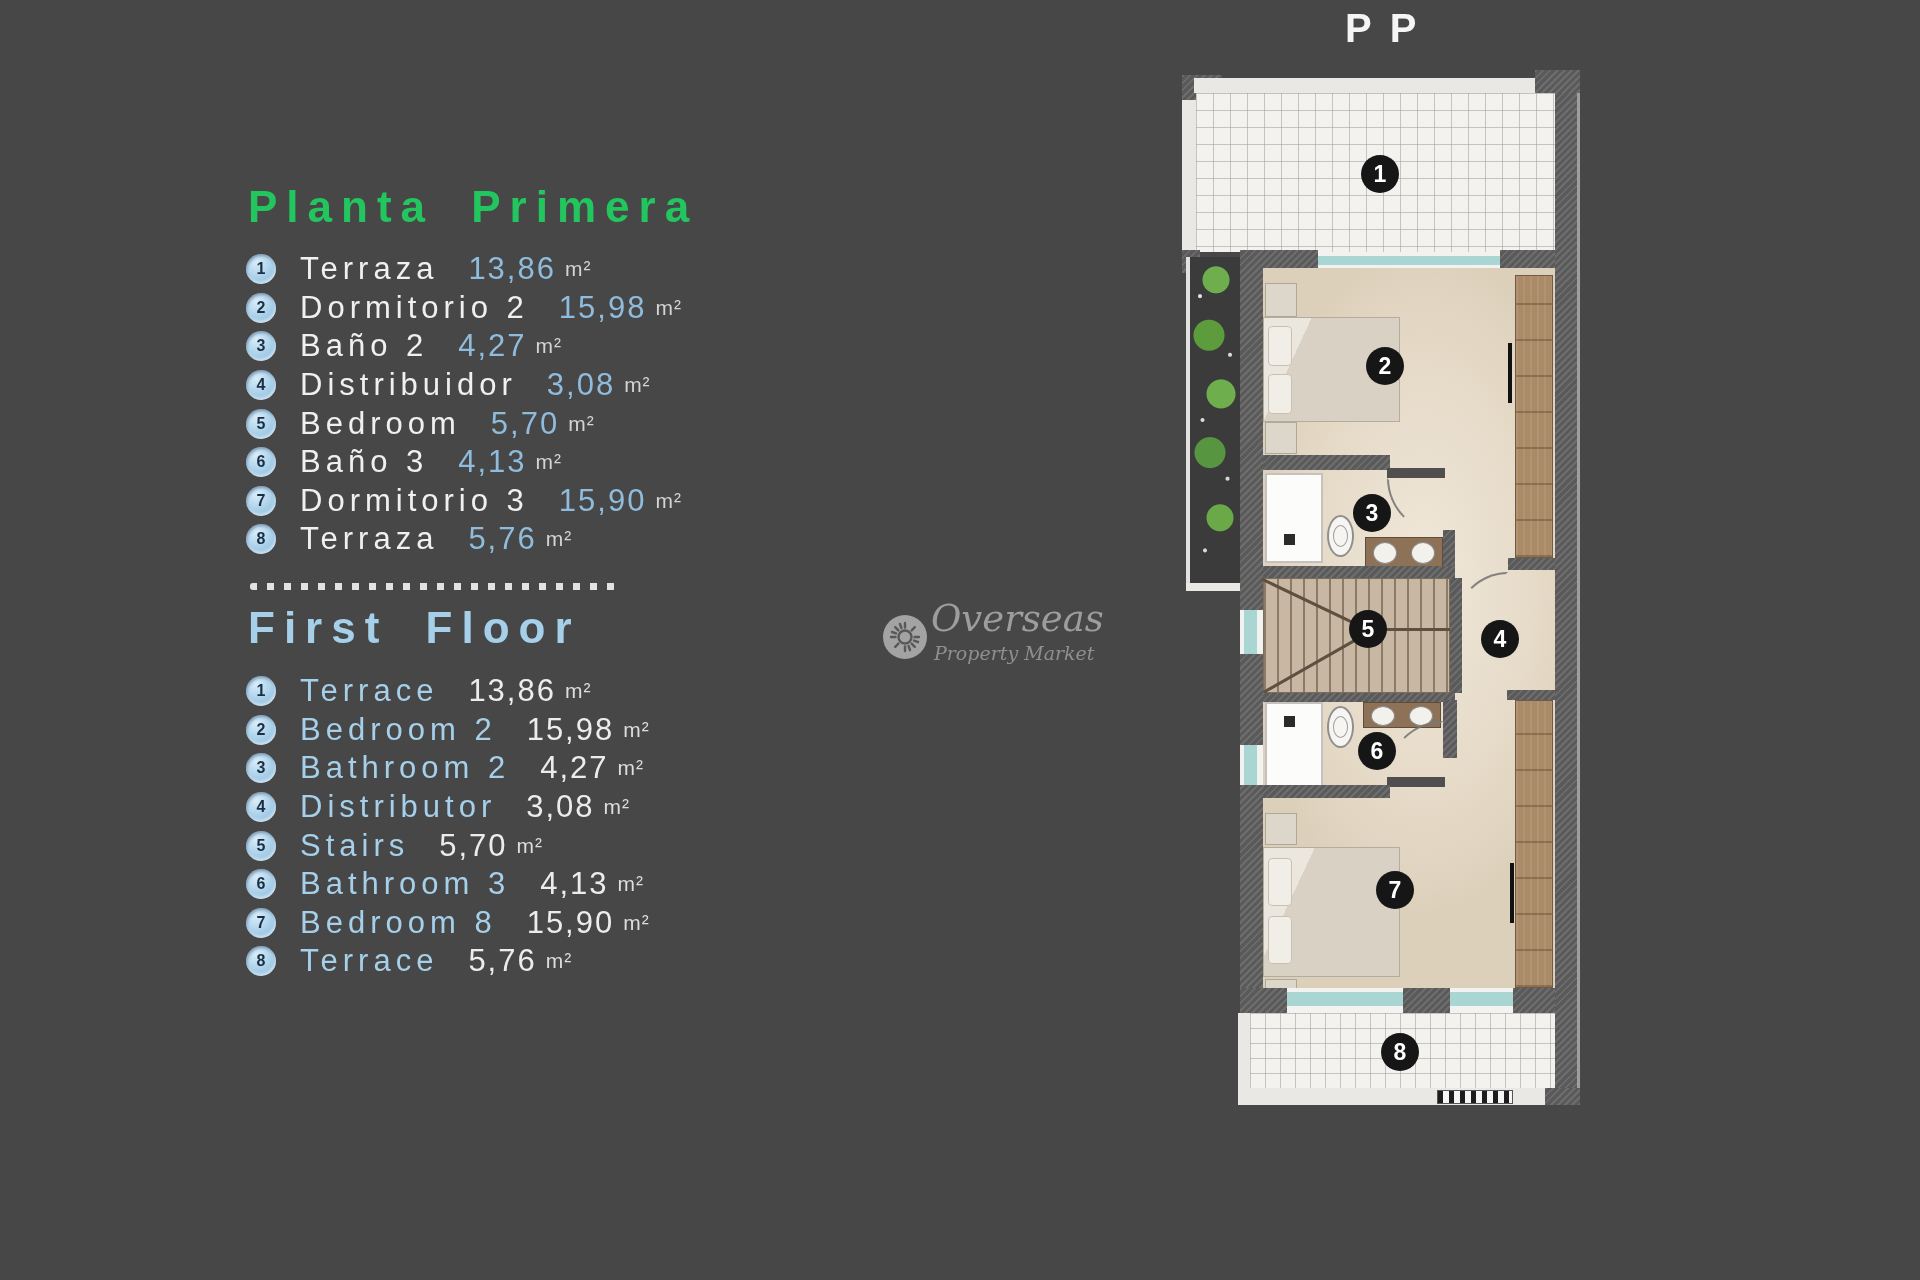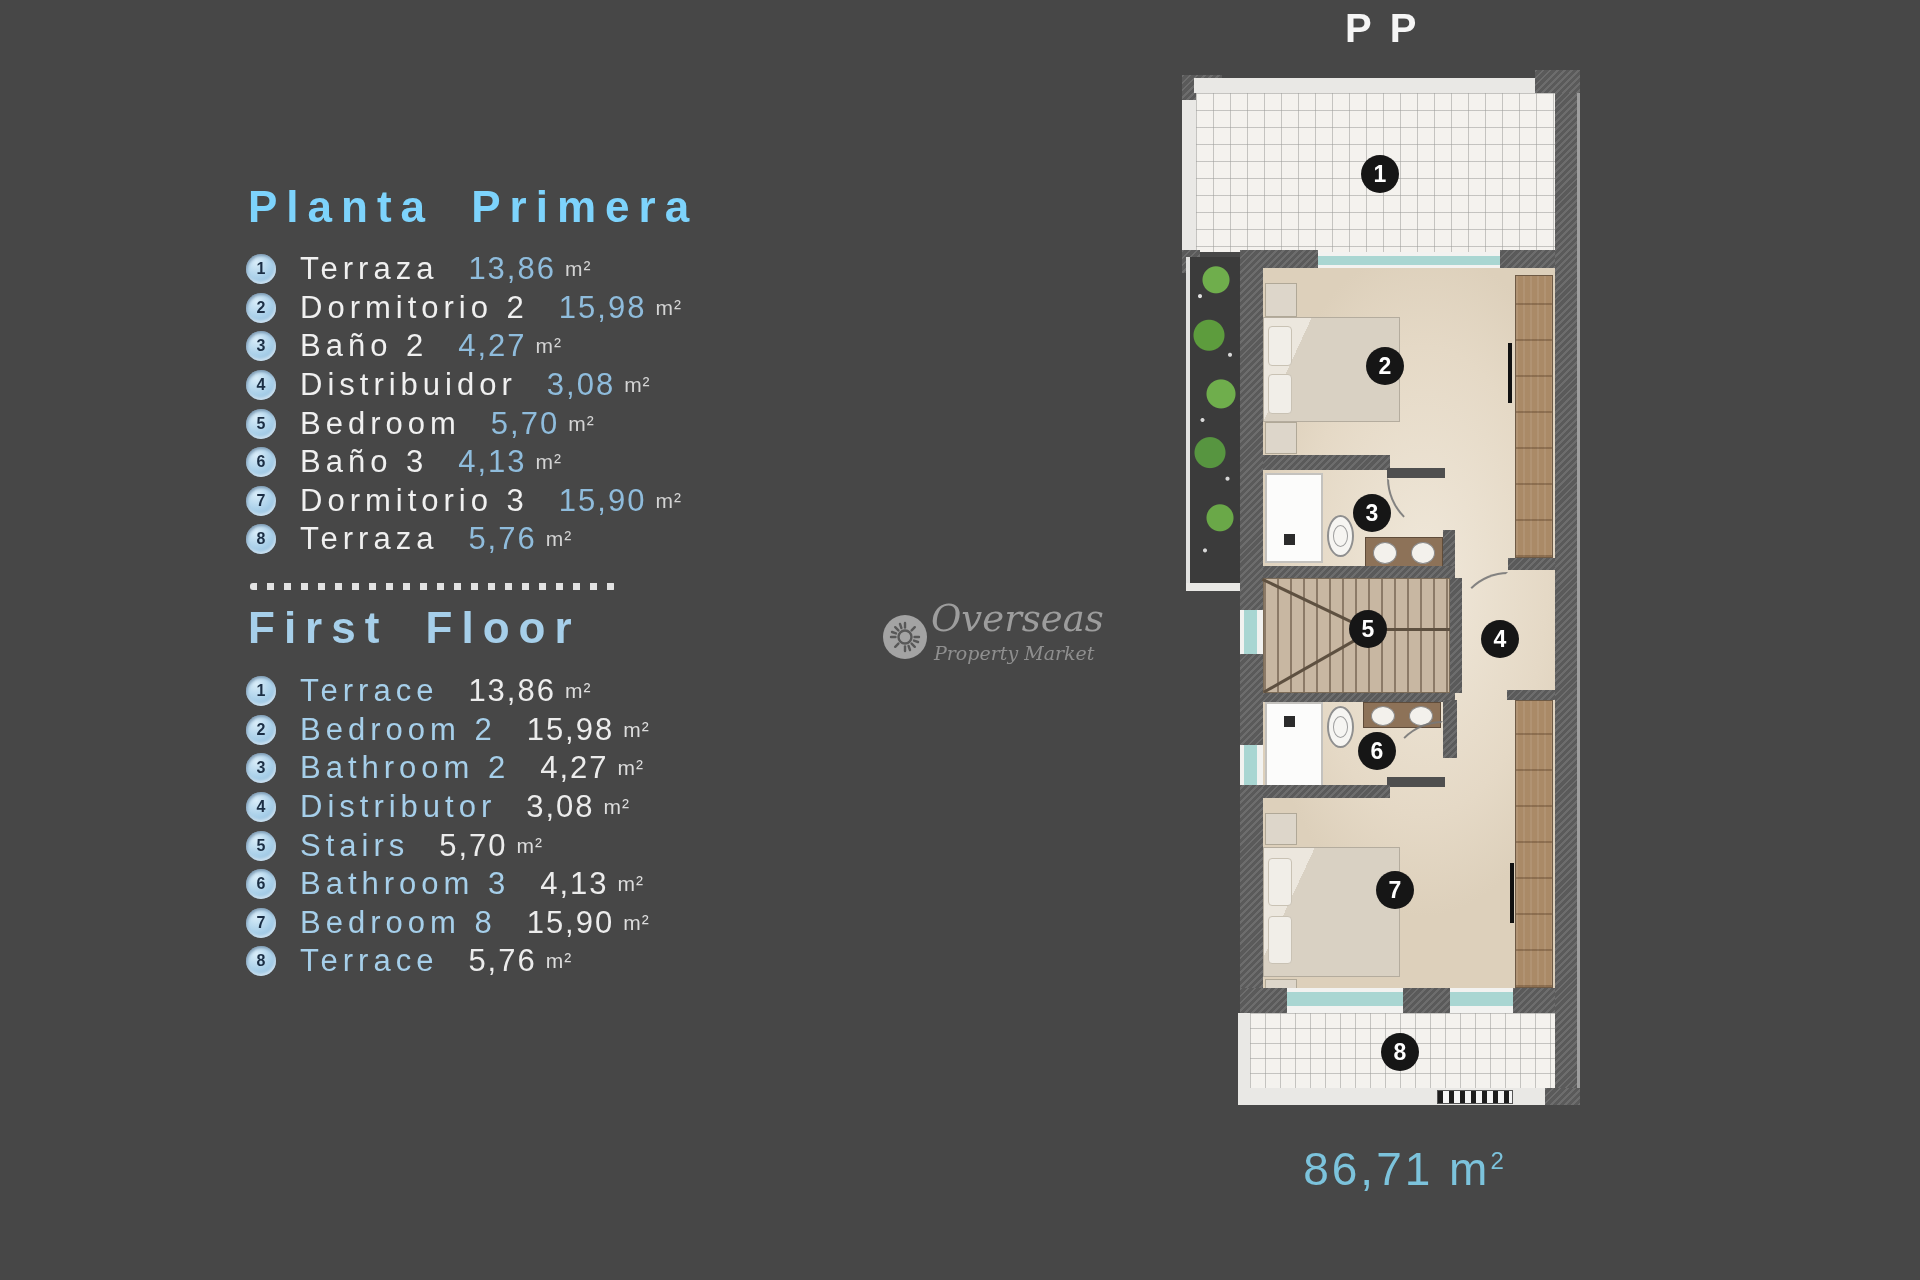--- a/index.html
+++ b/index.html
@@ -6,21 +6,21 @@
   body{
     width:1920px;height:1280px;position:relative;overflow:hidden;
     background:#474747;
     font-family:"Liberation Sans", sans-serif;
   }
   .abs{position:absolute;}
 
   
   .sec-title{
     font-weight:bold;font-size:44px;letter-spacing:9px;word-spacing:16px;
-    color:#7dd3fc;white-space:nowrap;
+    color:#22c55e;white-space:nowrap;
   }
   .sec-title.en{color:#a6cfea;}
   .room-list{display:flex;flex-direction:column;}
   .row{display:flex;align-items:center;height:38.6px;white-space:nowrap;}
   .bullet{
     width:30px;height:30px;border-radius:50%;flex:0 0 30px;
     background:radial-gradient(circle at 35% 28%, #d9edf9 0%, #a8cfe9 55%, #84b2d5 100%);
     box-shadow:inset -1px -2px 3px rgba(255,255,255,.55), inset 1px 2px 3px rgba(25,55,90,.4);
     color:#1b2e44;font-weight:bold;font-size:16px;
     display:flex;align-items:center;justify-content:center;
@@ -376,17 +376,13 @@
   <div class="abs room-num" style="left:184px;top:277px;">2</div>
   <div class="abs room-num" style="left:171px;top:424px;">3</div>
   <div class="abs room-num" style="left:299px;top:550px;">4</div>
   <div class="abs room-num" style="left:167px;top:540px;">5</div>
   <div class="abs room-num" style="left:176px;top:662px;">6</div>
   <div class="abs room-num" style="left:194px;top:801px;">7</div>
   <div class="abs room-num" style="left:199px;top:963px;">8</div>
 </div>
 
 <div class="abs" style="left:1240px;top:1136px;width:330px;text-align:center;">
-  <div class="total-value" style="margin-top:6px;">
-    <span>86,71</span>
-    <span>m</span><sup>2</sup>
-  </div>
 </div>
 
 </body></html>

